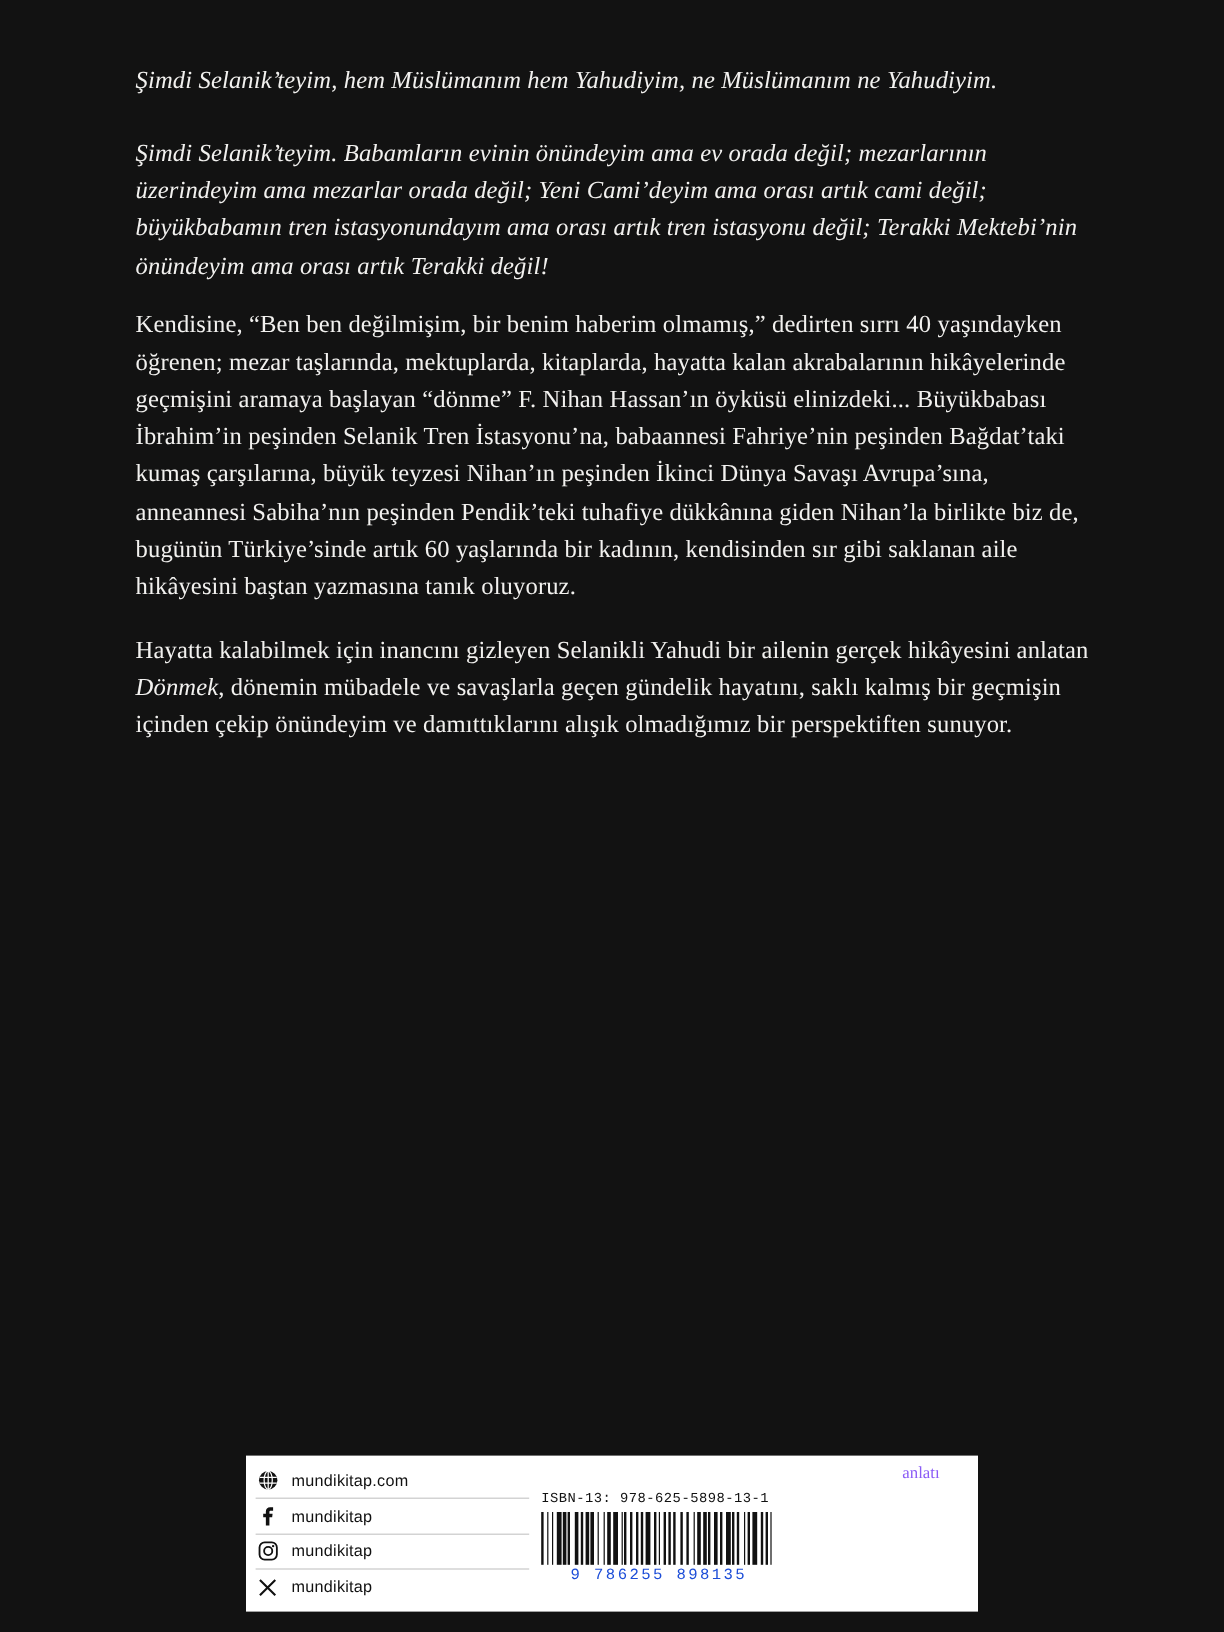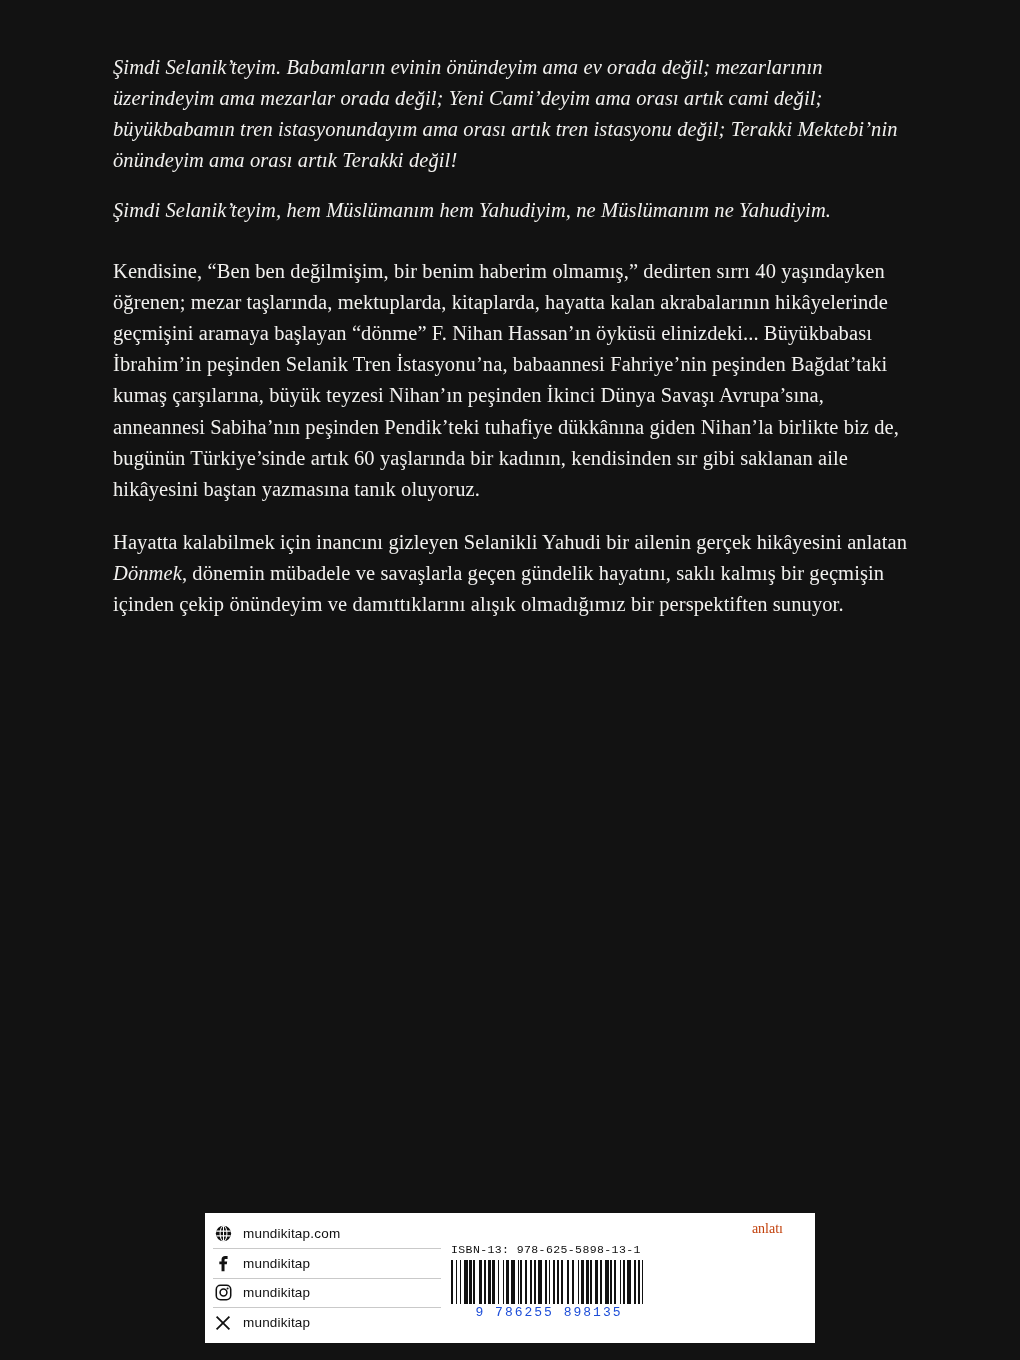--- a/index.html
+++ b/index.html
@@ -126,21 +126,21 @@
     display: flex;
     flex-direction: column;
     align-items: flex-end;
     justify-content: flex-start;
     padding: 8px 10px 4px 6px;
     box-sizing: border-box;
   }
   .genre {
     font-family: "Liberation Serif", serif;
     font-size: 14px;
-    color: #c2410c;
+    color: #8b5cf6;
     margin-bottom: 6px;
     margin-right: 22px;
   }
   .isbn-line {
     font-family: "Liberation Mono", monospace;
     font-size: 11.5px;
     letter-spacing: 0.4px;
     color: #111;
     align-self: flex-start;
     margin-left: 4px;
@@ -170,22 +170,22 @@
     margin-top: 1px;
     text-align: center;
   }
 </style>
 </head>
 <body>
 
 <div class="cover">
 
   <div class="blurb">
+    <p class="para italic second">Şimdi Selanik’teyim, hem Müslümanım hem Yahudiyim, ne Müslümanım ne Yahudiyim.</p>
     <p class="para italic">Şimdi Selanik’teyim. Babamların evinin önündeyim ama ev orada değil; mezarlarının üzerindeyim ama mezarlar orada değil; Yeni Cami’deyim ama orası artık cami değil; büyükbabamın tren istasyonundayım ama orası artık tren istasyonu değil; Terakki Mektebi’nin önündeyim ama orası artık Terakki değil!</p>
-    <p class="para italic second">Şimdi Selanik’teyim, hem Müslümanım hem Yahudiyim, ne Müslümanım ne Yahudiyim.</p>
     <p class="para body first">Kendisine, “Ben ben değilmişim, bir benim haberim olmamış,” dedirten sırrı 40 yaşındayken öğrenen;  mezar taşlarında, mektuplarda, kitaplarda, hayatta kalan akrabalarının hikâyelerinde geçmişini aramaya başlayan “dönme” F. Nihan Hassan’ın öyküsü elinizdeki... Büyükbabası İbrahim’in peşinden Selanik Tren İstasyonu’na, babaannesi Fahriye’nin peşinden Bağdat’taki kumaş çarşılarına, büyük teyzesi Nihan’ın peşinden İkinci Dünya Savaşı Avrupa’sına, anneannesi Sabiha’nın peşinden Pendik’teki tuhafiye dükkânına giden Nihan’la birlikte biz de, bugünün Türkiye’sinde artık 60 yaşlarında bir kadının, kendisinden sır gibi saklanan aile hikâyesini baştan yazmasına tanık oluyoruz.</p>
     <p class="para body"><span>Hayatta kalabilmek için inancını gizleyen Selanikli Yahudi bir ailenin gerçek hikâyesini anlatan </span><em>Dönmek</em><span>, dönemin mübadele ve savaşlarla geçen gündelik hayatını, saklı kalmış bir geçmişin içinden çekip önündeyim ve damıttıklarını alışık olmadığımız bir perspektiften sunuyor.</span></p>
   </div>
 
   <div class="footer">
 
 
     <div class="footer-social">
 
       <div class="social-row">

